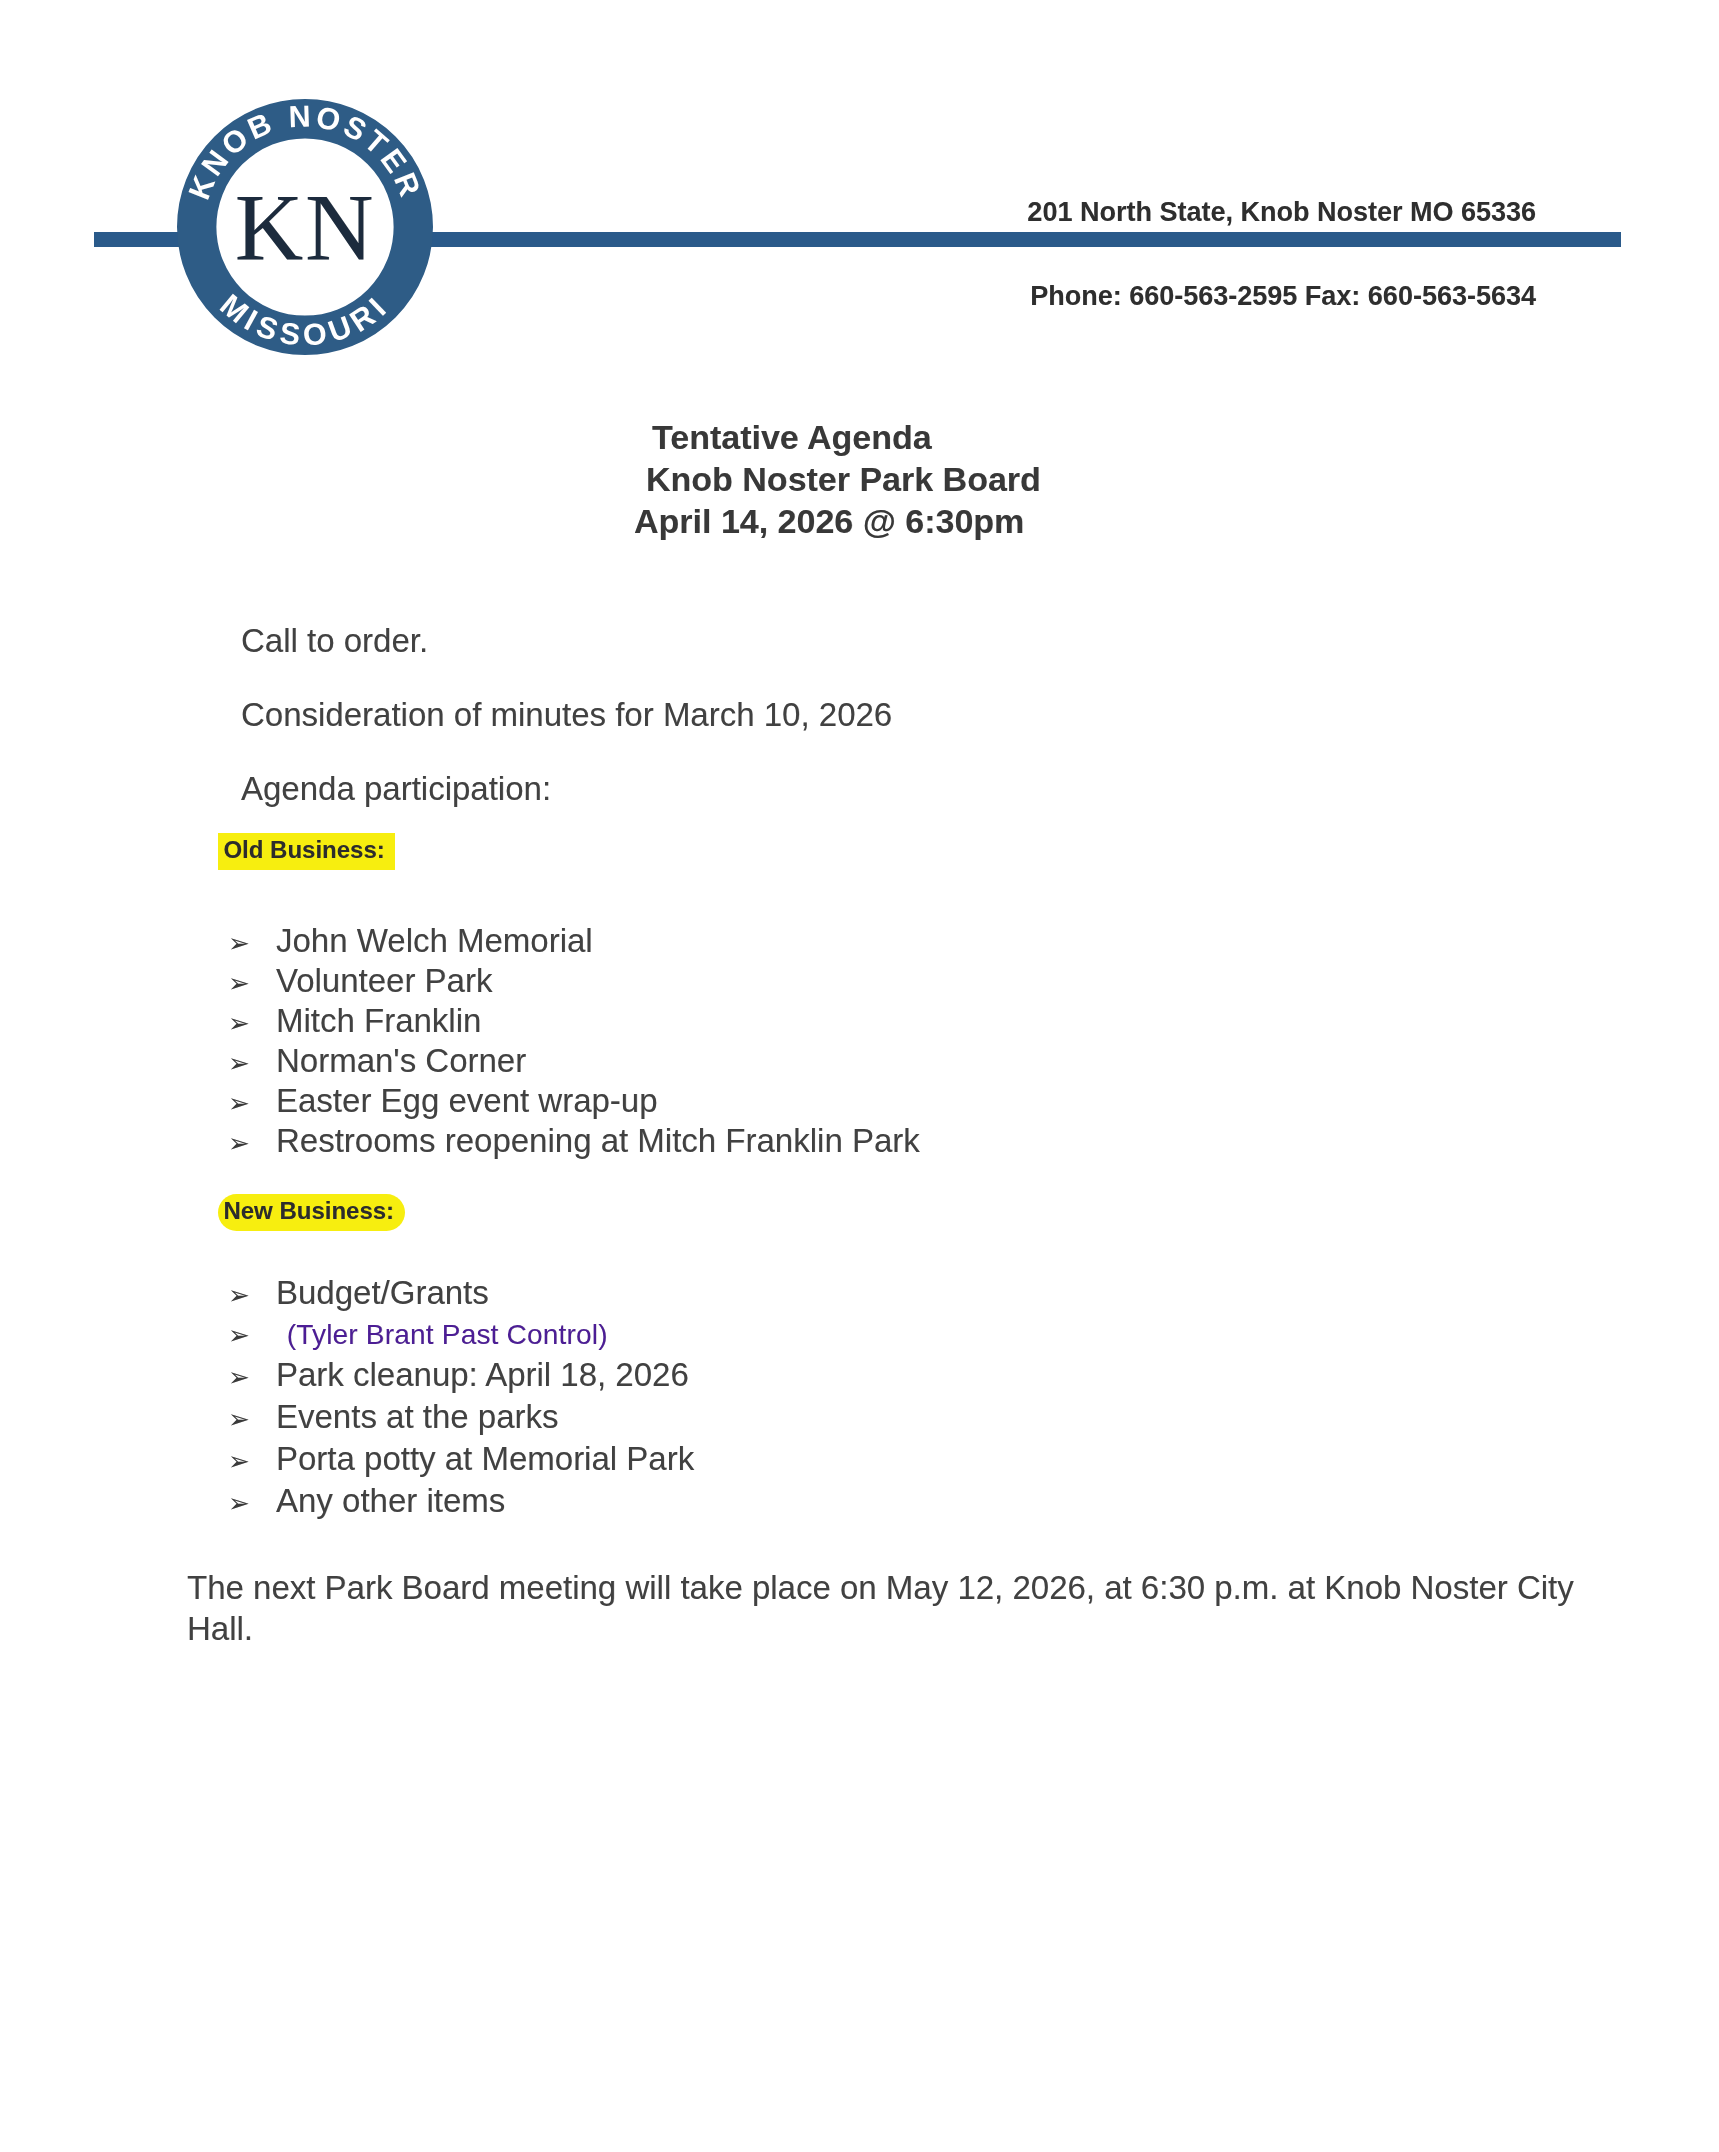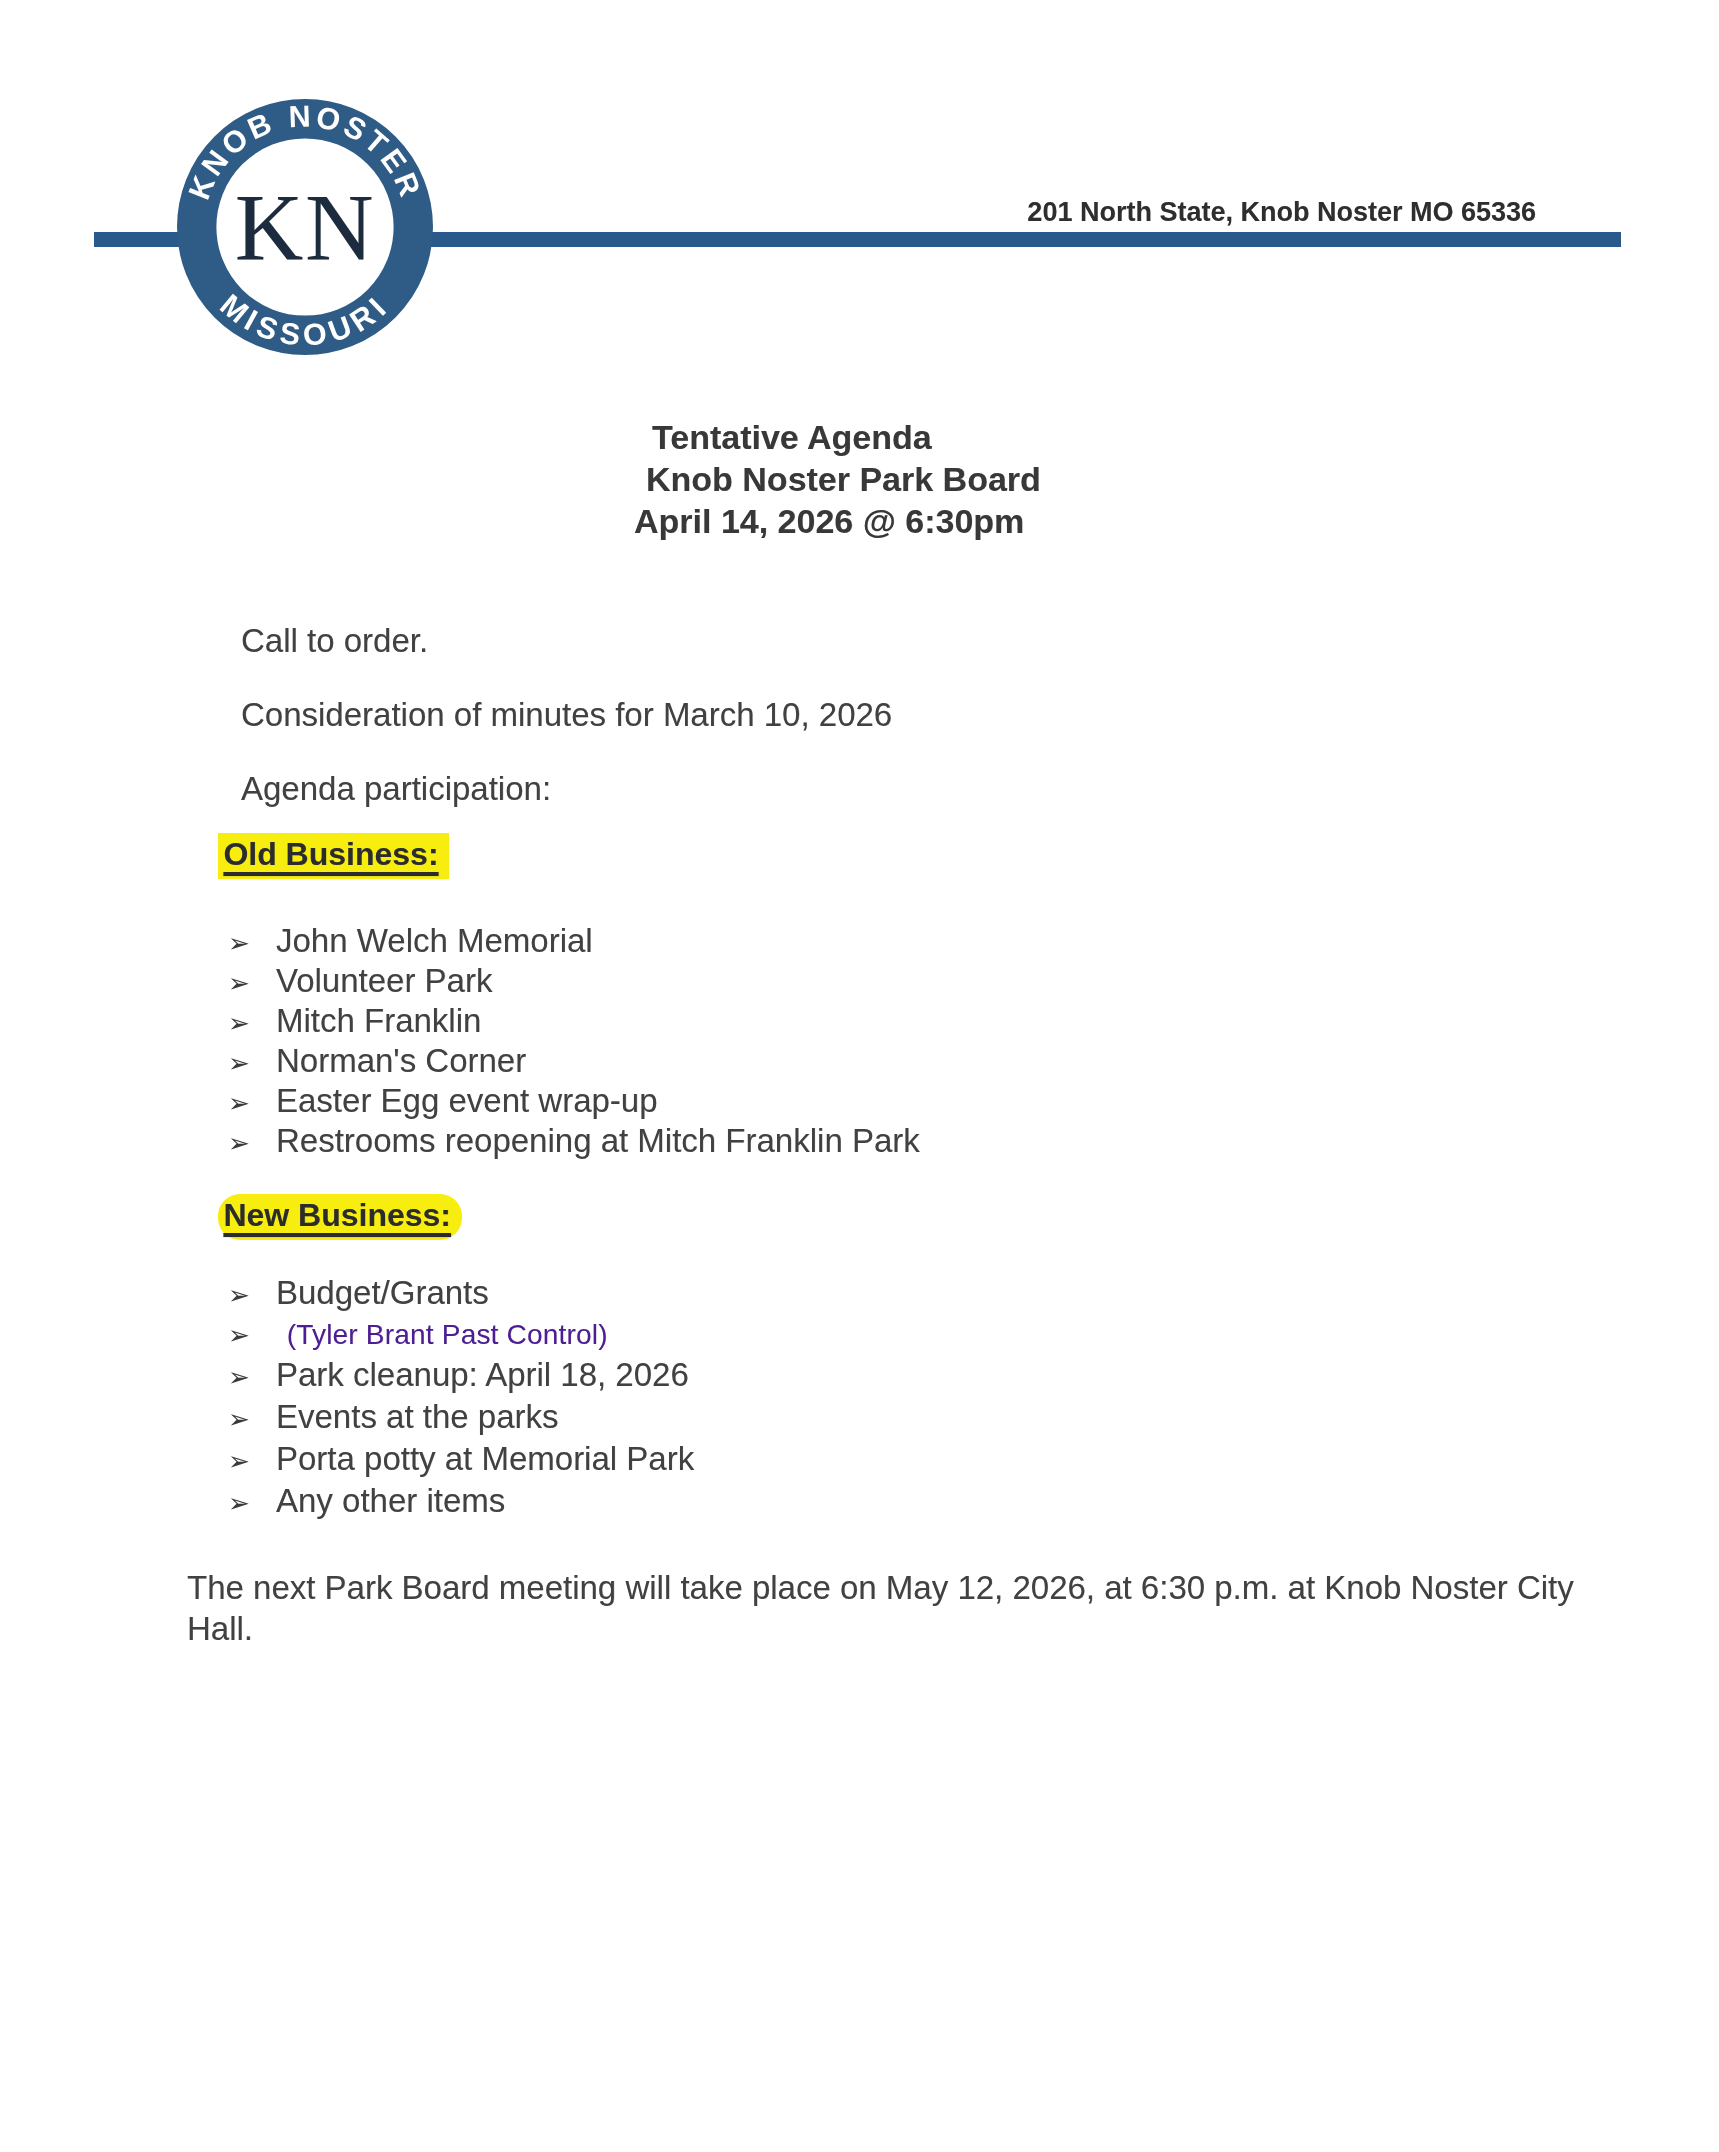--- a/index.html
+++ b/index.html
@@ -16,22 +16,22 @@
   .title-line{position:absolute;font-size:34px;font-weight:bold;color:#383838;white-space:nowrap;}
   .title-l1{left:652px;top:418px;}
   .title-l2{left:638px;top:460px;margin-left:8px;}
   .title-l3{left:634px;top:502px;}
   .para{position:absolute;left:224px;font-size:33px;color:#414141;white-space:nowrap;margin-left:17px;}
   .p-call{top:622px;}
   .p-min{top:696px;}
   .p-pub{top:770px;}
   .section-head{
     position:absolute;left:218px;display:inline-block;background:#f7ee0f;
-    font-size:32px;font-weight:bold;color:#2c2c2c;white-space:nowrap;
-    text-decoration:underline;text-decoration-thickness:3.6px;text-underline-offset:7.2px;
+    font-size:24px;font-weight:bold;color:#2c2c2c;white-space:nowrap;
+    text-decoration-thickness:3.6px;text-underline-offset:7.2px;
     padding:2.7px 10.7px 6.3px 5.4px;
   }
   .old-head{top:833px;}
   .new-head{top:1194px;border-radius:22px;}
   .biz-list{position:absolute;left:228px;margin:0;padding:0;list-style:none;font-size:33px;color:#414141;}
   .old-list{top:922px;}
   .old-list li{line-height:38px;}
   .new-list{top:1273px;}
   .new-list li{line-height:40px;}
   .biz-list li{display:flex;align-items:baseline;white-space:nowrap;}
@@ -55,20 +55,21 @@
     <text font-size="34" font-weight="bold" fill="#ffffff" letter-spacing="4" font-family="Liberation Sans, sans-serif">
       <textPath href="#arcTop" startOffset="50%" text-anchor="middle">KNOB NOSTER</textPath>
     </text>
     <text font-size="34" font-weight="bold" fill="#ffffff" letter-spacing="6" font-family="Liberation Sans, sans-serif">
       <textPath href="#arcBottom" startOffset="50%" text-anchor="middle">MISSOURI</textPath>
     </text>
     <text x="143" y="180" text-anchor="middle" font-size="106" letter-spacing="2" fill="#1c2b3d" font-family="Liberation Serif, serif">KN</text>
   </svg>
 
   <div class="hdr-line addr">201 North State, Knob Noster MO 65336</div>
+  <div class="hdr-line phone">Phone: 660-563-2595 Fax: 660-563-5634</div>
 
   <div class="title-line title-l1">Tentative Agenda</div>
   <div class="title-line title-l2">Knob Noster Park Board</div>
   <div class="title-line title-l3">April 14, 2026 @ 6:30pm</div>
 
   <div class="para p-call">Call to order.</div>
   <div class="para p-min">Consideration of minutes for March 10, 2026</div>
   <div class="para p-pub">Agenda participation:</div>
 
   <div class="section-head old-head">Old Business:</div>

